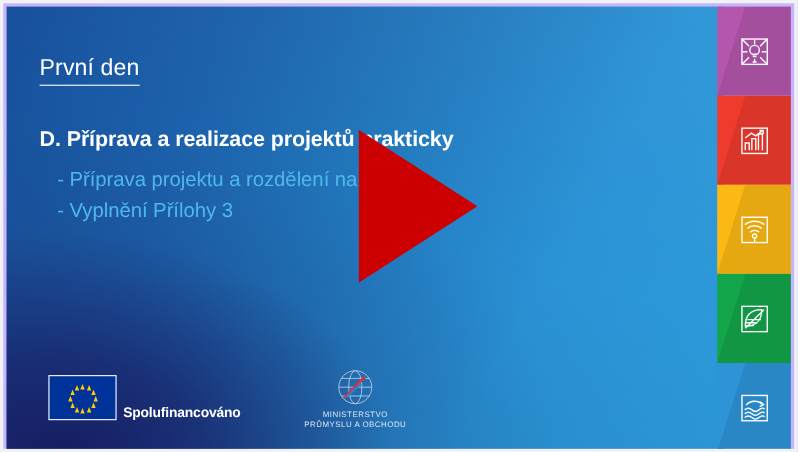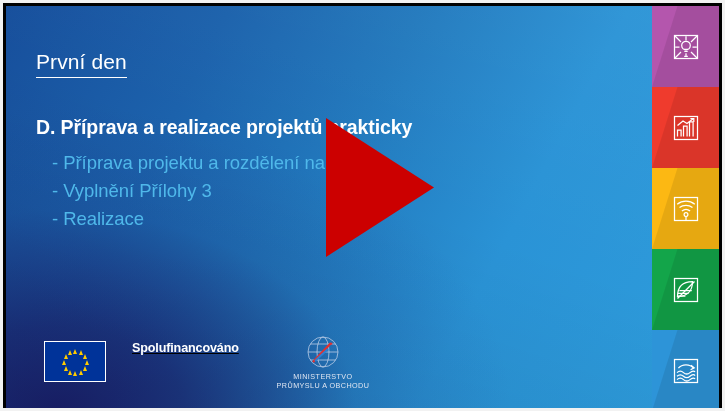--- a/index.html
+++ b/index.html
@@ -1,20 +1,20 @@
 <!DOCTYPE html>
 <html><head>
 <meta charset="utf-8">
 <style>
   html,body{margin:0;padding:0;background:#ffffff;}
   body{width:725px;height:411px;overflow:hidden;font-family:"Liberation Sans",sans-serif;}
 
   #slide{
     position:relative;width:725px;height:411px;box-sizing:border-box;
-    border:3px solid #f2f2f2;background:#000000;overflow:hidden;
+    border:3px solid #f2f2f2;background:#c4b5fd;overflow:hidden;
   }
 
   
   #stage{
     position:absolute;left:3px;top:3px;width:652px;height:405px;
     overflow:hidden;
     background:
       radial-gradient(120% 130% at 8% 100%, rgba(25,28,105,0.95) 0%, rgba(26,33,110,0.75) 16%, rgba(27,60,140,0.18) 38%, rgba(27,70,150,0.0) 58%),
       linear-gradient(118deg, #174f9c 0%, #1c62ac 26%, #2279bd 48%, #2a93d6 72%, #2d9bdb 100%);
   }
@@ -43,21 +43,21 @@
 
   
   #play{
     position:absolute;left:320px;top:112px;width:108px;height:139px;z-index:6;cursor:pointer;
   }
   #play svg{display:block;}
 
   
   #footer{position:absolute;left:0;bottom:0;width:652px;height:86px;z-index:4;}
 
-  .eu-block{position:absolute;left:38px;top:16px;display:flex;align-items:flex-start;gap:26px;text-decoration:underline;}
+  .eu-block{position:absolute;left:38px;top:16px;display:flex;align-items:flex-end;gap:6px;}
   .eu-flag{
     width:62px;height:41px;background:#003399;border:1px solid #ffffff;
     position:relative;flex:0 0 auto;box-sizing:border-box;
   }
   .eu-flag i{
     position:absolute;width:0;height:0;display:block;
     border-left:2.6px solid transparent;border-right:2.6px solid transparent;
     border-bottom:5.0px solid #ffcc00;
   }
   .eu-text{
@@ -95,21 +95,20 @@
 
   <div id="stage">
 
     <div class="heading">První den</div>
 
     <div class="subhead">D. Příprava a realizace projektů prakticky</div>
 
     <ul class="bullets">
       <li>- Příprava projektu a rozdělení na úseky</li>
       <li>- Vyplnění Přílohy 3</li>
-      <li>- Realizace</li>
     </ul>
 
     <div id="footer">
 
       <div class="eu-block">
         <div class="eu-flag" id="eu-flag">
             <i style="left: 28.4px; top: 6.8px;"></i>
             <i style="left: 34px; top: 8.30052px;"></i>
             <i style="left: 38.0995px; top: 12.4px;"></i>
             <i style="left: 39.6px; top: 18px;"></i>

